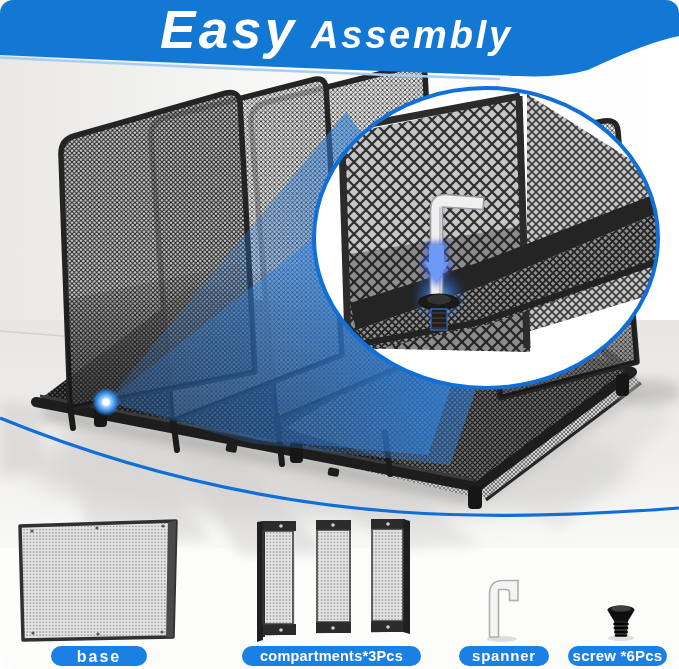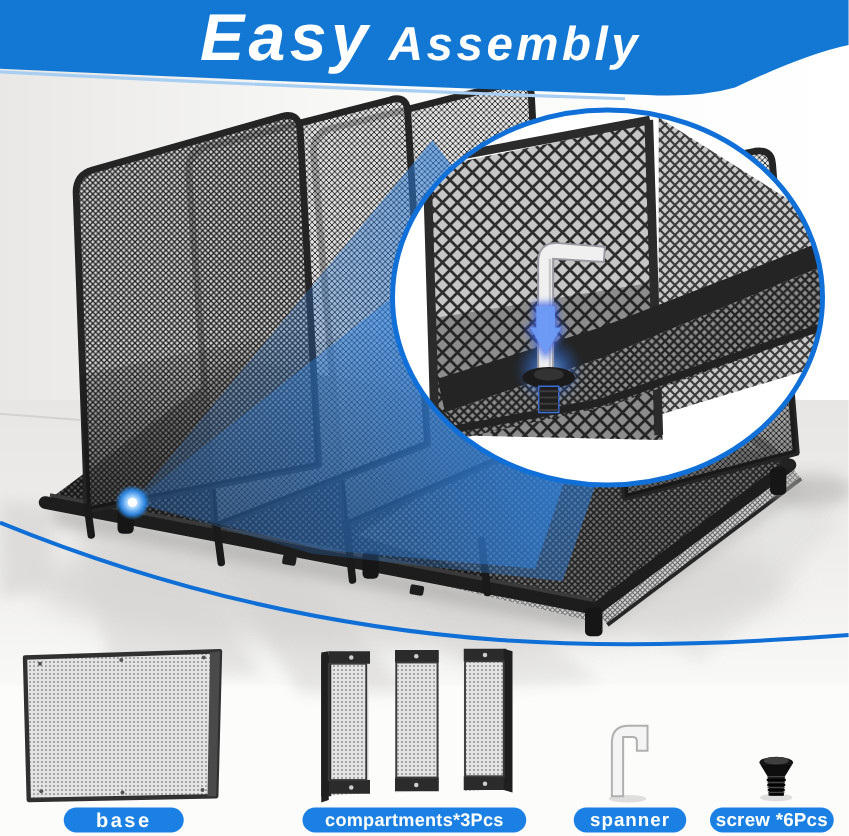--- a/index.html
+++ b/index.html
@@ -1,16 +1,16 @@
 <!DOCTYPE html>
 <html><head>
 <meta charset="utf-8">
 <style>
   html,body{margin:0;padding:0;background:#fff;}
-  #page{position:relative;width:679px;height:669px;overflow:hidden;font-family:"Liberation Sans",sans-serif;}
+  #page{position:relative;width:679px;height:669px;overflow:hidden;font-family:"Liberation Sans",sans-serif;border-radius:13px;}
 </style>
 </head>
 <body>
 <div id="page">
 <svg width="679" height="669" viewBox="0 0 679 669" xmlns="http://www.w3.org/2000/svg">
 <defs>
 
   <pattern id="pnl" width="4.5" height="4.5" patternUnits="userSpaceOnUse">
     <rect width="4.5" height="4.5" fill="#dcdcdc" fill-opacity="0.72"></rect>
     <path d="M0 0L4.5 4.5M4.5 0L0 4.5" stroke="#282828" stroke-width="0.75"></path>

